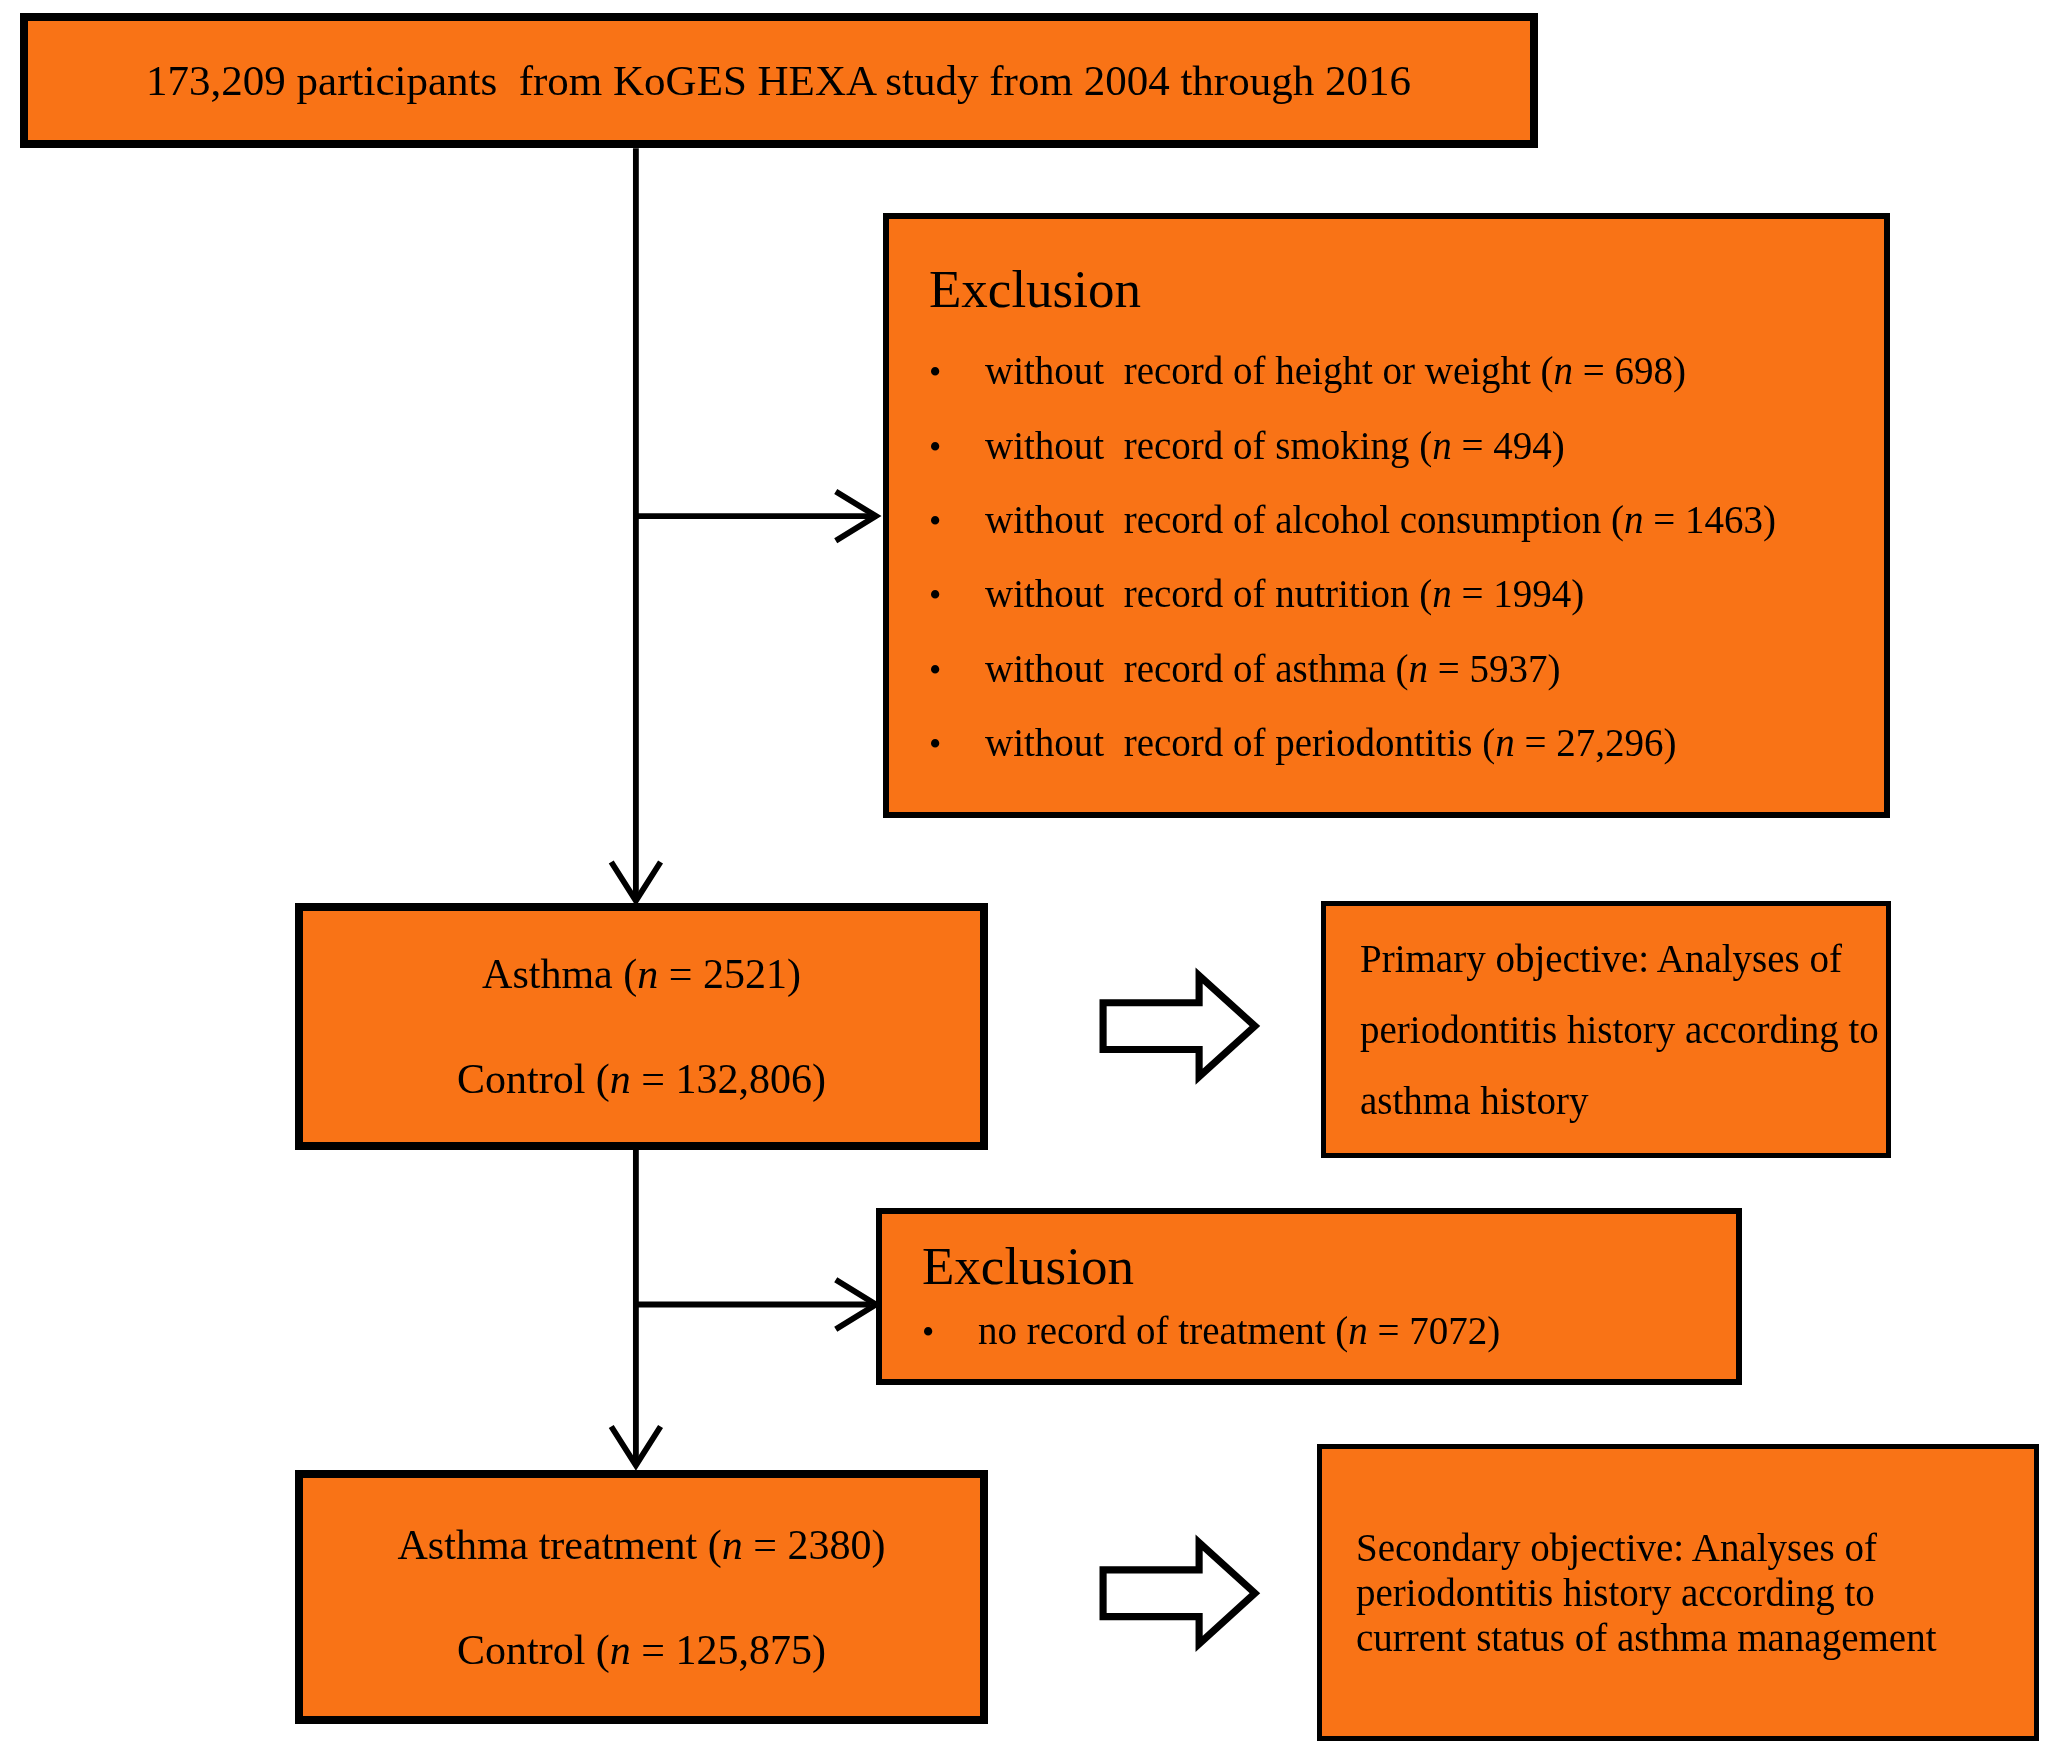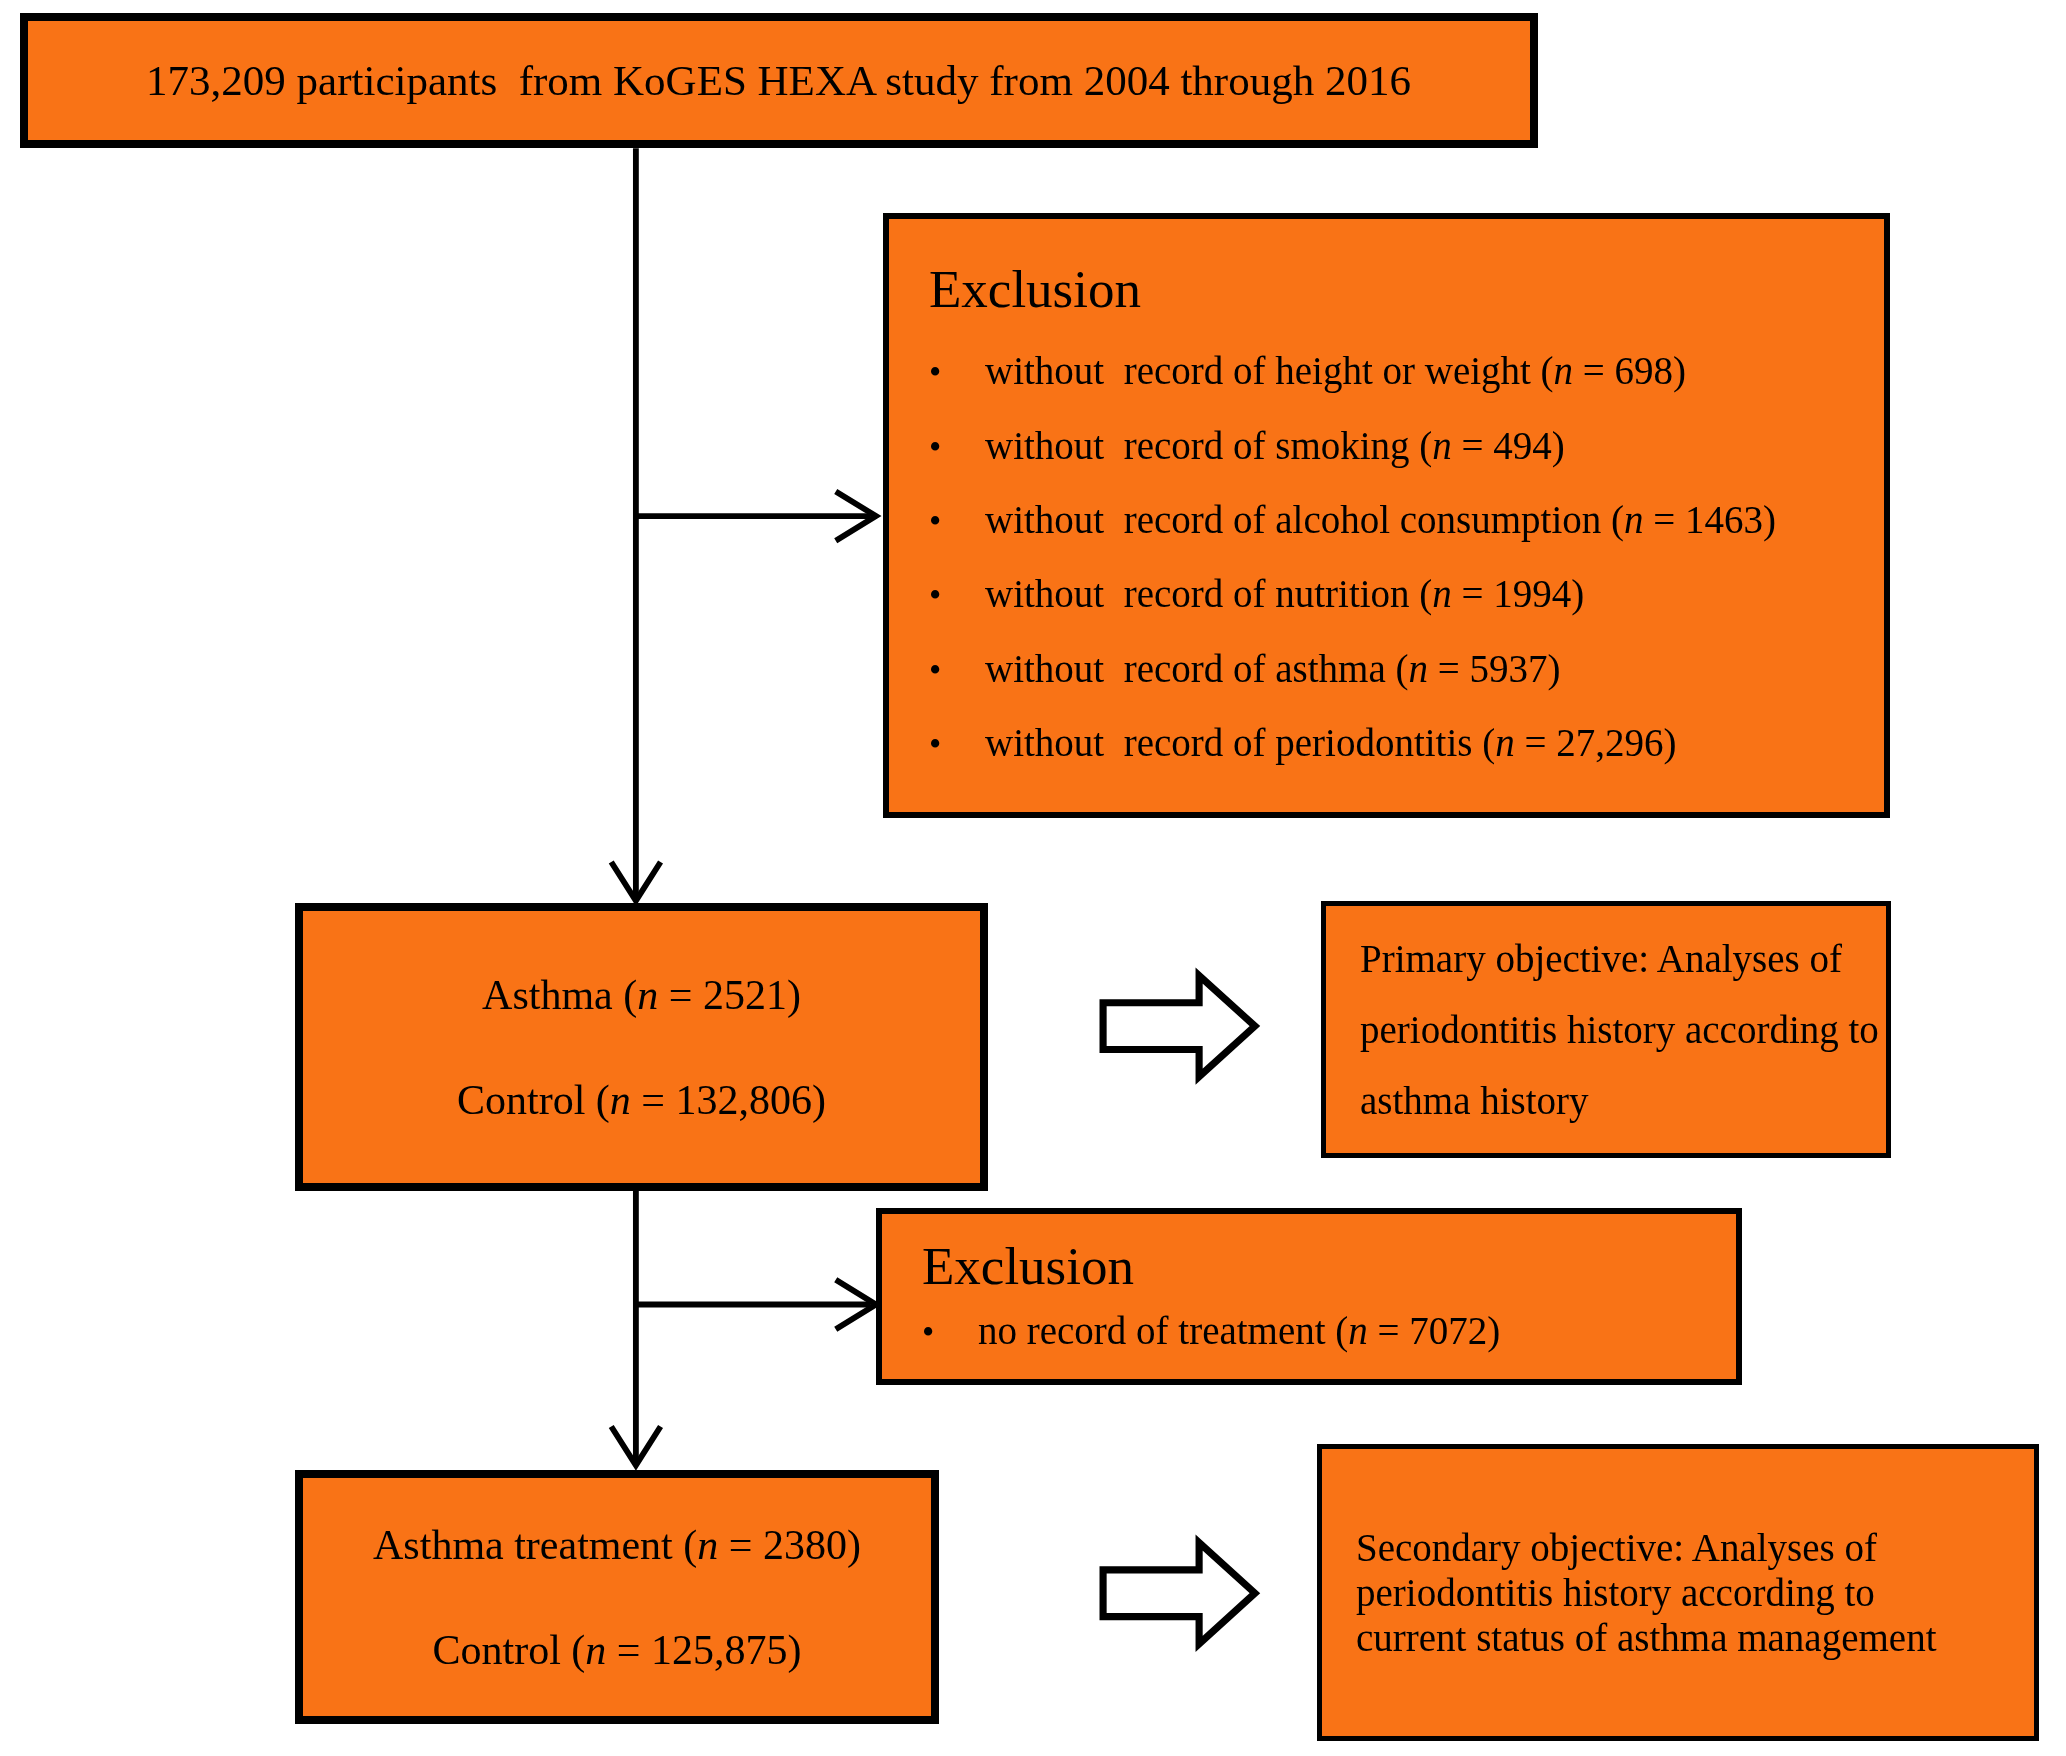--- a/index.html
+++ b/index.html
@@ -53,25 +53,25 @@
     display: flex; align-items: baseline;
     font-size: 39px; white-space: pre;
   }
   .bullet-marker {
     width: 56px; flex: 0 0 56px;
     font-size: 35px;
   }
 
   
   .box-cohort1 {
-    left: 295px; top: 903px; width: 693px; height: 288px;
+    left: 295px; top: 903px; width: 693px; height: 247px;
     align-items: center; justify-content: center; gap: 57px;
   }
   .box-cohort2 {
-    left: 295px; top: 1470px; width: 644px; height: 254px;
+    left: 295px; top: 1470px; width: 693px; height: 254px;
     align-items: center; justify-content: center; gap: 57px;
   }
   .cohort-line { font-size: 42px; white-space: pre; }
 
   
   .box-primary {
     left: 1321px; top: 901px; width: 570px; height: 257px;
     padding: 30px 26px 30px 34px;
     justify-content: space-between;
   }

